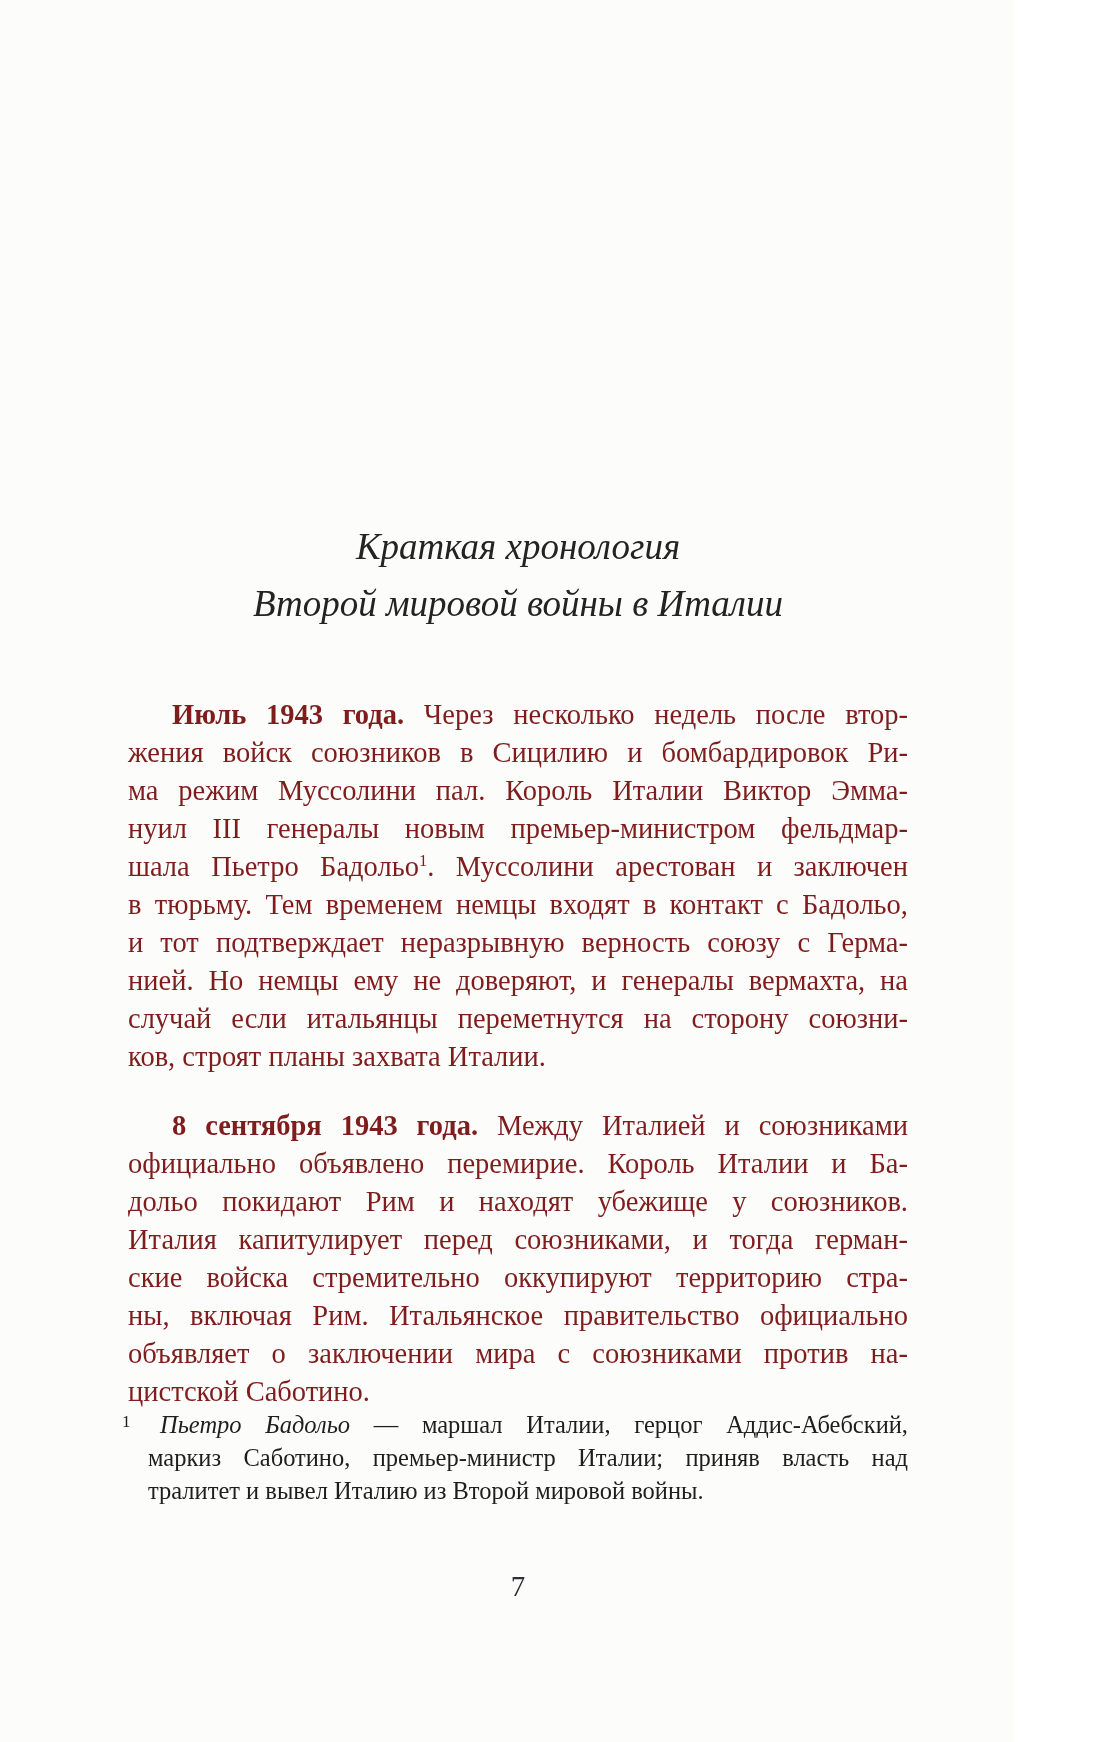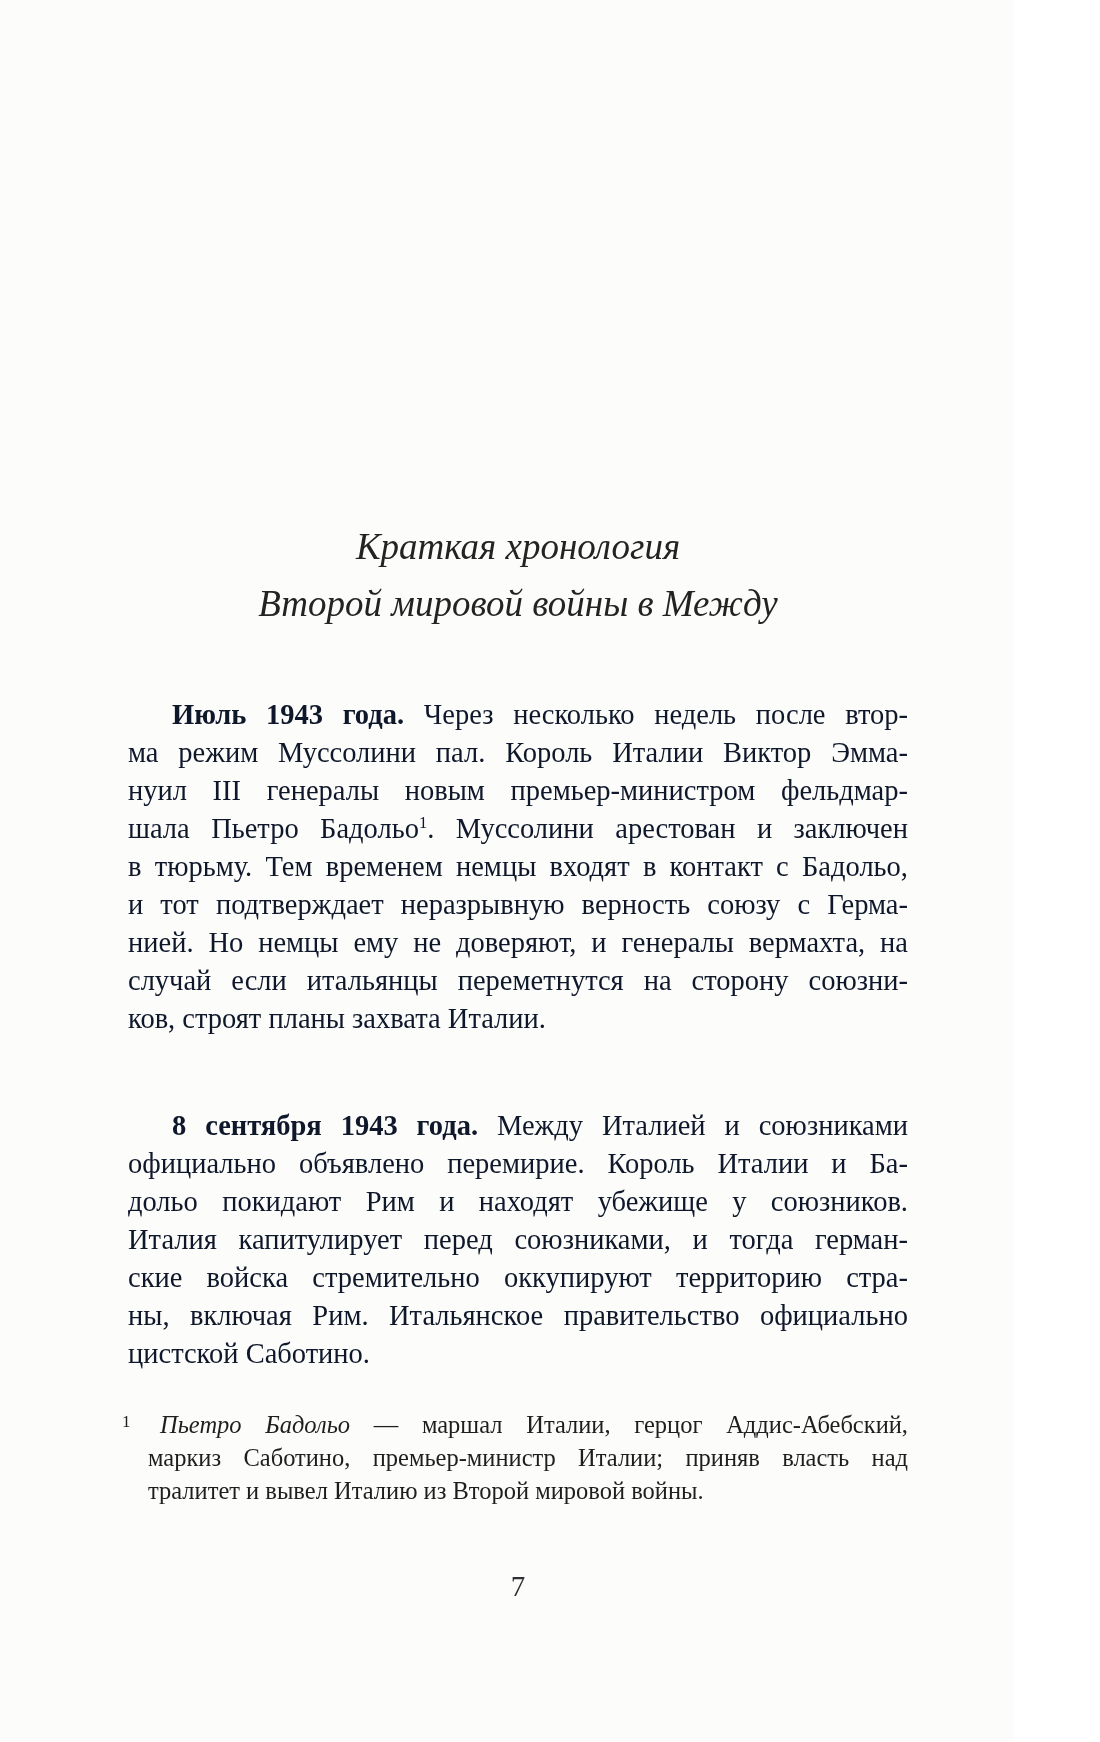--- a/index.html
+++ b/index.html
@@ -20,21 +20,21 @@
     font-weight: 400;
     font-size: 37px;
     line-height: 57px;
     color: #232323;
   }
   .para {
     position: absolute;
     left: 128px; width: 780px;
     font-size: 28.5px;
     line-height: 38px;
-    color: #0f172a;
+    color: #7f1d1d;
   }
   .para-1 { top: 696px; }
   .para-2 { top: 1090px; margin-top: 17px; }
   .jline { text-align: justify; text-align-last: justify; }
   .jline.lastline { text-align-last: left; }
   .firstline { text-indent: 44px; }
   .lead { font-weight: 700; }
   sup.fnref {
     font-size: 0.58em;
     vertical-align: super;
@@ -64,42 +64,44 @@
     color: #2e2e34;
   }
 </style>
 </head>
 <body>
 
 <div class="page">
 
   <div class="title">
     <div>Краткая хронология</div>
-    <div>Второй мировой войны в Между</div>
+    <div>Второй мировой войны в Италии</div>
   </div>
 
   <div class="para para-1">
     <div class="jline firstline"><b class="lead">Июль 1943 года.</b><span> Через несколько недель после втор-</span></div>
+    <div class="jline">жения войск союзников в Сицилию и бомбардировок Ри-</div>
     <div class="jline">ма режим Муссолини пал. Король Италии Виктор Эмма-</div>
     <div class="jline">нуил III генералы новым премьер-министром фельдмар-</div>
     <div class="jline"><span>шала Пьетро Бадольо</span><sup class="fnref">1</sup><span>. Муссолини арестован и заключен</span></div>
     <div class="jline">в тюрьму. Тем временем немцы входят в контакт с Бадольо,</div>
     <div class="jline">и тот подтверждает неразрывную верность союзу с Герма-</div>
     <div class="jline">нией. Но немцы ему не доверяют, и генералы вермахта, на</div>
     <div class="jline">случай если итальянцы переметнутся на сторону союзни-</div>
     <div class="jline lastline">ков, строят планы захвата Италии.</div>
   </div>
 
   <div class="para para-2">
     <div class="jline firstline"><b class="lead">8 сентября 1943 года.</b><span> Между Италией и союзниками</span></div>
     <div class="jline">официально объявлено перемирие. Король Италии и Ба-</div>
     <div class="jline">дольо покидают Рим и находят убежище у союзников.</div>
     <div class="jline">Италия капитулирует перед союзниками, и тогда герман-</div>
     <div class="jline">ские войска стремительно оккупируют территорию стра-</div>
     <div class="jline">ны, включая Рим. Итальянское правительство официально</div>
+    <div class="jline">объявляет о заключении мира с союзниками против на-</div>
     <div class="jline lastline">цистской Саботино.</div>
   </div>
 
   <div class="footnote">
     <span class="fn-marker">1</span>
     <div class="fn-body">
       <div class="jline firstline-fn"><span class="fn-name">Пьетро Бадольо</span><span> — маршал Италии, герцог Аддис-Абебский,</span></div>
       <div class="jline">маркиз Саботино, премьер-министр Италии; приняв власть над</div>
       <div class="jline lastline">тралитет и вывел Италию из Второй мировой войны.</div>
     </div>

